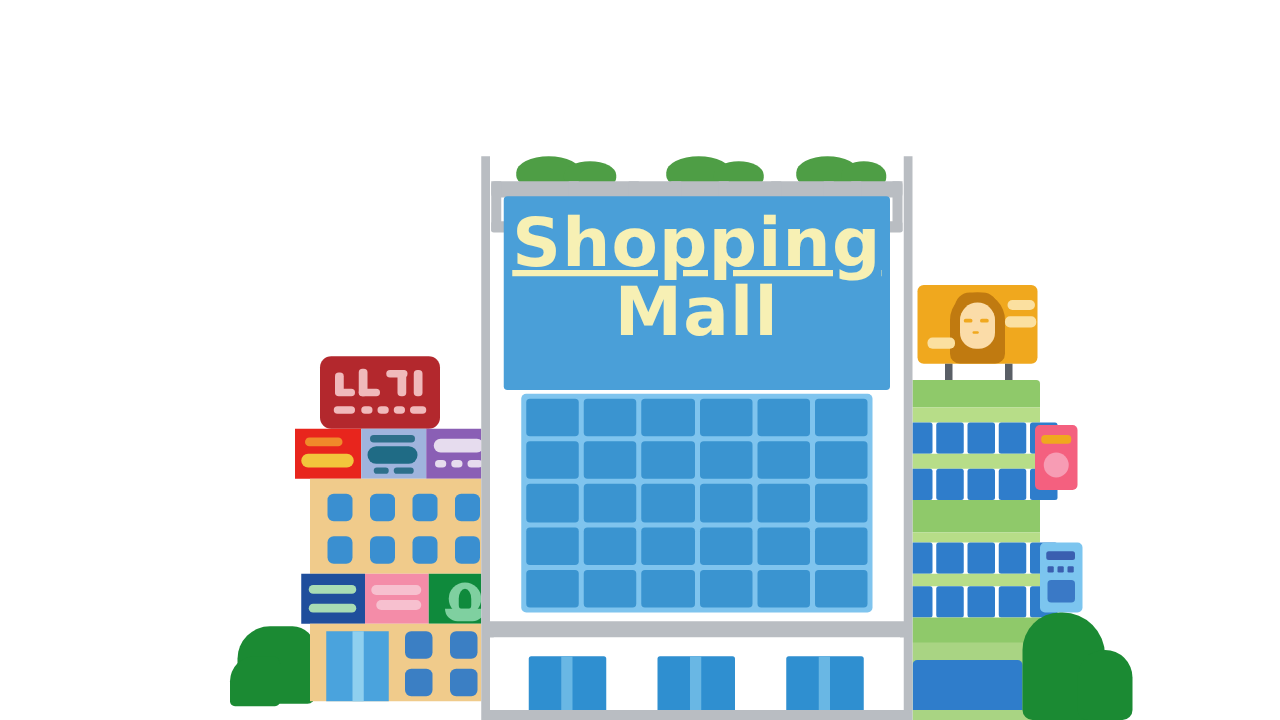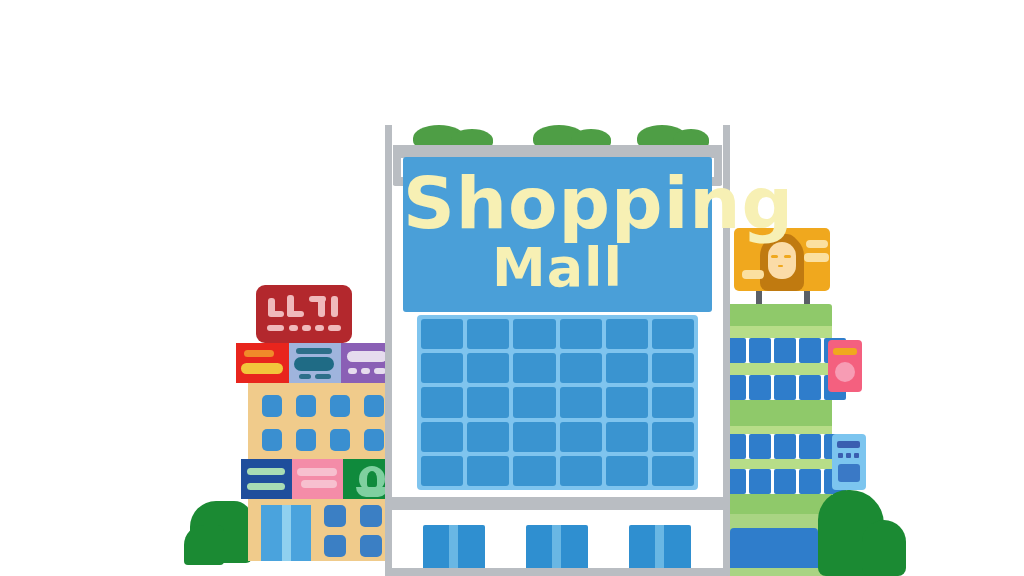--- a/index.html
+++ b/index.html
@@ -7,21 +7,21 @@
   #scene{position:relative;width:1024px;height:576px;background:#ffffff;}
   .abs{position:absolute;}
 
   
   #main-building{left:385px;top:125px;width:345px;height:451px;}
   .mb-body{position:absolute;left:0;top:0;width:345px;height:451px;background:#ffffff;
            border-left:7px solid #b9bdc2;border-right:7px solid #b9bdc2;box-sizing:border-box;}
   .mb-banner{position:absolute;left:18px;top:32px;width:309px;height:155px;background:#4a9fd8;border-radius:3px;}
   .mb-banner-text{position:absolute;left:0;right:0;top:10px;text-align:center;color:#f7f0b4;
                   font-family:"DejaVu Sans",sans-serif;font-weight:bold;letter-spacing:1px;line-height:1.02;}
-  .mb-line1{font-size:72px;}
+  .mb-line1{font-size:54px;text-decoration:underline;}
   .mb-line2{font-size:54px;}
 
   
   .roof-rail{position:absolute;left:8px;top:20px;width:329px;height:13px;background:#b9bdc2;border-radius:3px;}
   .roof-rail2{position:absolute;left:8px;top:52px;width:329px;height:9px;background:#b9bdc2;border-radius:2px;}
   .roof-post{position:absolute;top:20px;width:8px;height:40px;background:#b9bdc2;}
   .roof-shrub{position:absolute;border-radius:9px 9px 3px 3px;background:#4e9e45;}
   .roof-planter{position:absolute;border-radius:3px;background:#8a5a2b;}
   .roof-bush{position:absolute;border-radius:50% 50% 40% 40%;background:#4e9e45;}
 

